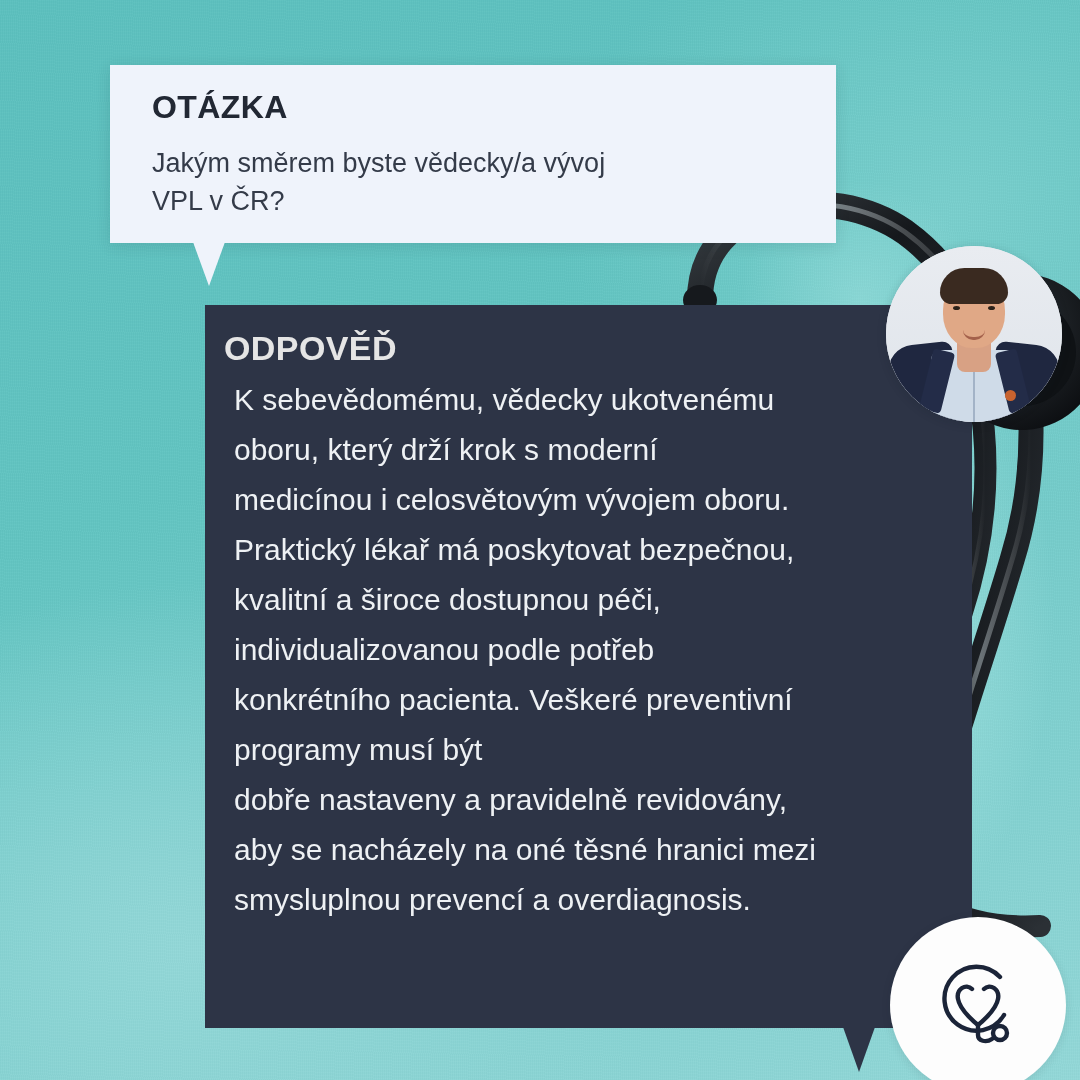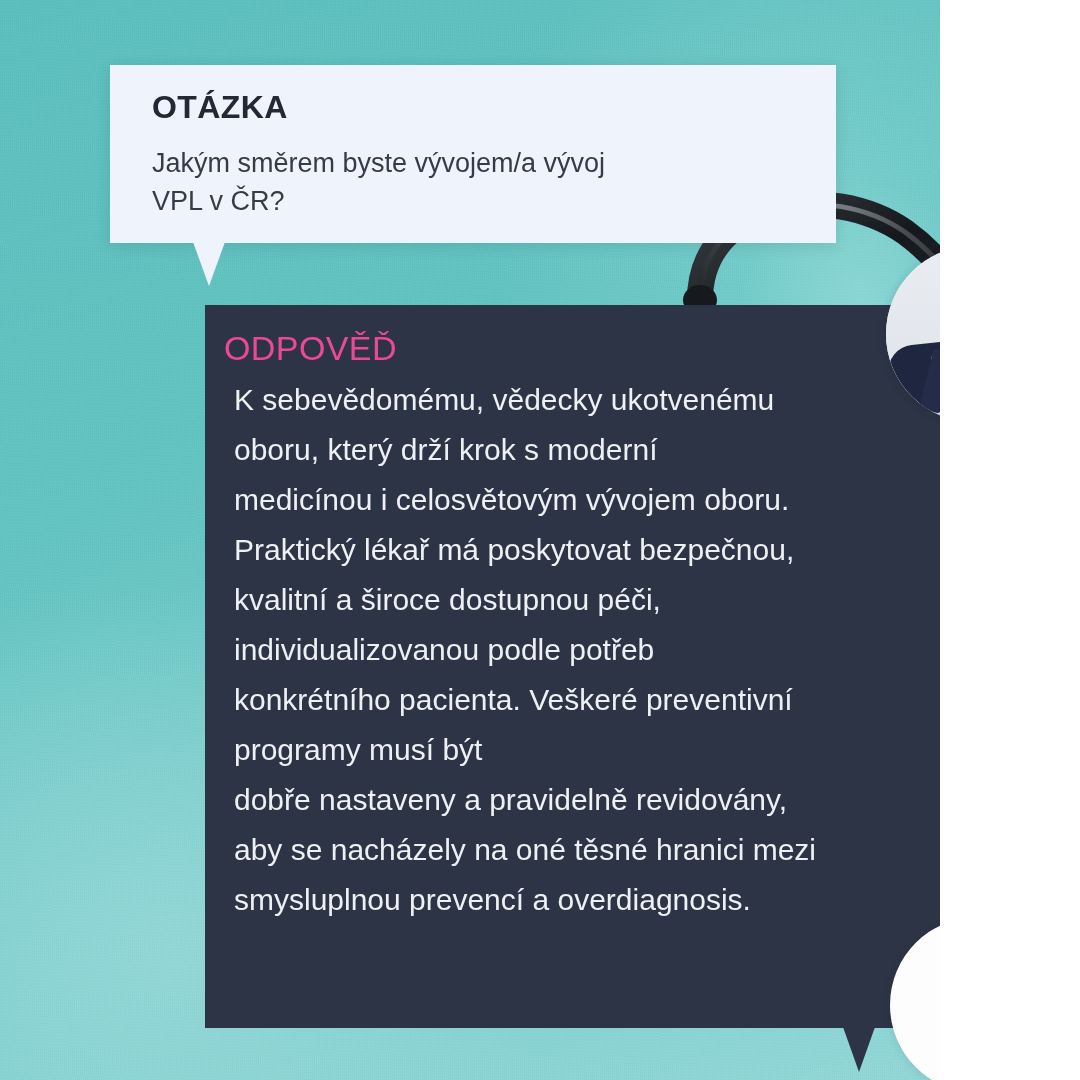--- a/index.html
+++ b/index.html
@@ -3,21 +3,21 @@
 <meta charset="utf-8">
 <title>Otazka a Odpoved</title>
 <style>
   html, body {
     margin: 0;
     padding: 0;
     background: #ffffff;
   }
   #canvas {
     position: relative;
-    width: 940px;
+    width: 1080px;
     height: 1080px;
     overflow: hidden;
     font-family: "Liberation Sans", sans-serif;
     background: #5dc3c0;
   }
 
   
   .bg-base {
     position: absolute;
     inset: 0;
@@ -99,23 +99,23 @@
     height: 0;
     border-left: 16px solid transparent;
     border-right: 16px solid transparent;
     border-top: 45px solid #2d3446;
   }
   .a-title {
     position: absolute;
     left: 19px;
     top: 24px;
     font-size: 34px;
-    font-weight: normal;
+    font-weight: bold;
     letter-spacing: .4px;
-    color: #ec4899;
+    color: #e5e5e5;
   }
   .a-body {
     position: absolute;
     left: 19px;
     top: 70px;
     width: 730px;
     font-size: 30px;
     line-height: 50px;
     color: #eef1f4;
     white-space: pre-line;
@@ -247,21 +247,21 @@
       <ellipse cx="0" cy="0" rx="78" ry="78" fill="url(#bellG)"></ellipse>
       <ellipse cx="0" cy="0" rx="54" ry="54" fill="#0f1215"></ellipse>
       <ellipse cx="-14" cy="-18" rx="26" ry="18" fill="rgba(255,255,255,.10)"></ellipse>
     </g>
 
     <ellipse cx="700" cy="300" rx="17" ry="15" fill="#16191d"></ellipse>
   </svg>
 
   <div class="q-card">
     <div class="q-title">OTÁZKA</div>
-    <div class="q-body">Jakým směrem byste vývojem/a vývoj
+    <div class="q-body">Jakým směrem byste vědecky/a vývoj
 VPL v ČR?</div>
   </div>
   <div class="q-tail"></div>
 
   <div class="a-card">
     <div class="a-title">ODPOVĚĎ</div>
     <div class="a-body">K sebevědomému, vědecky ukotvenému
 oboru, který drží krok s moderní
 medicínou i celosvětovým vývojem oboru.
 Praktický lékař má poskytovat bezpečnou,

